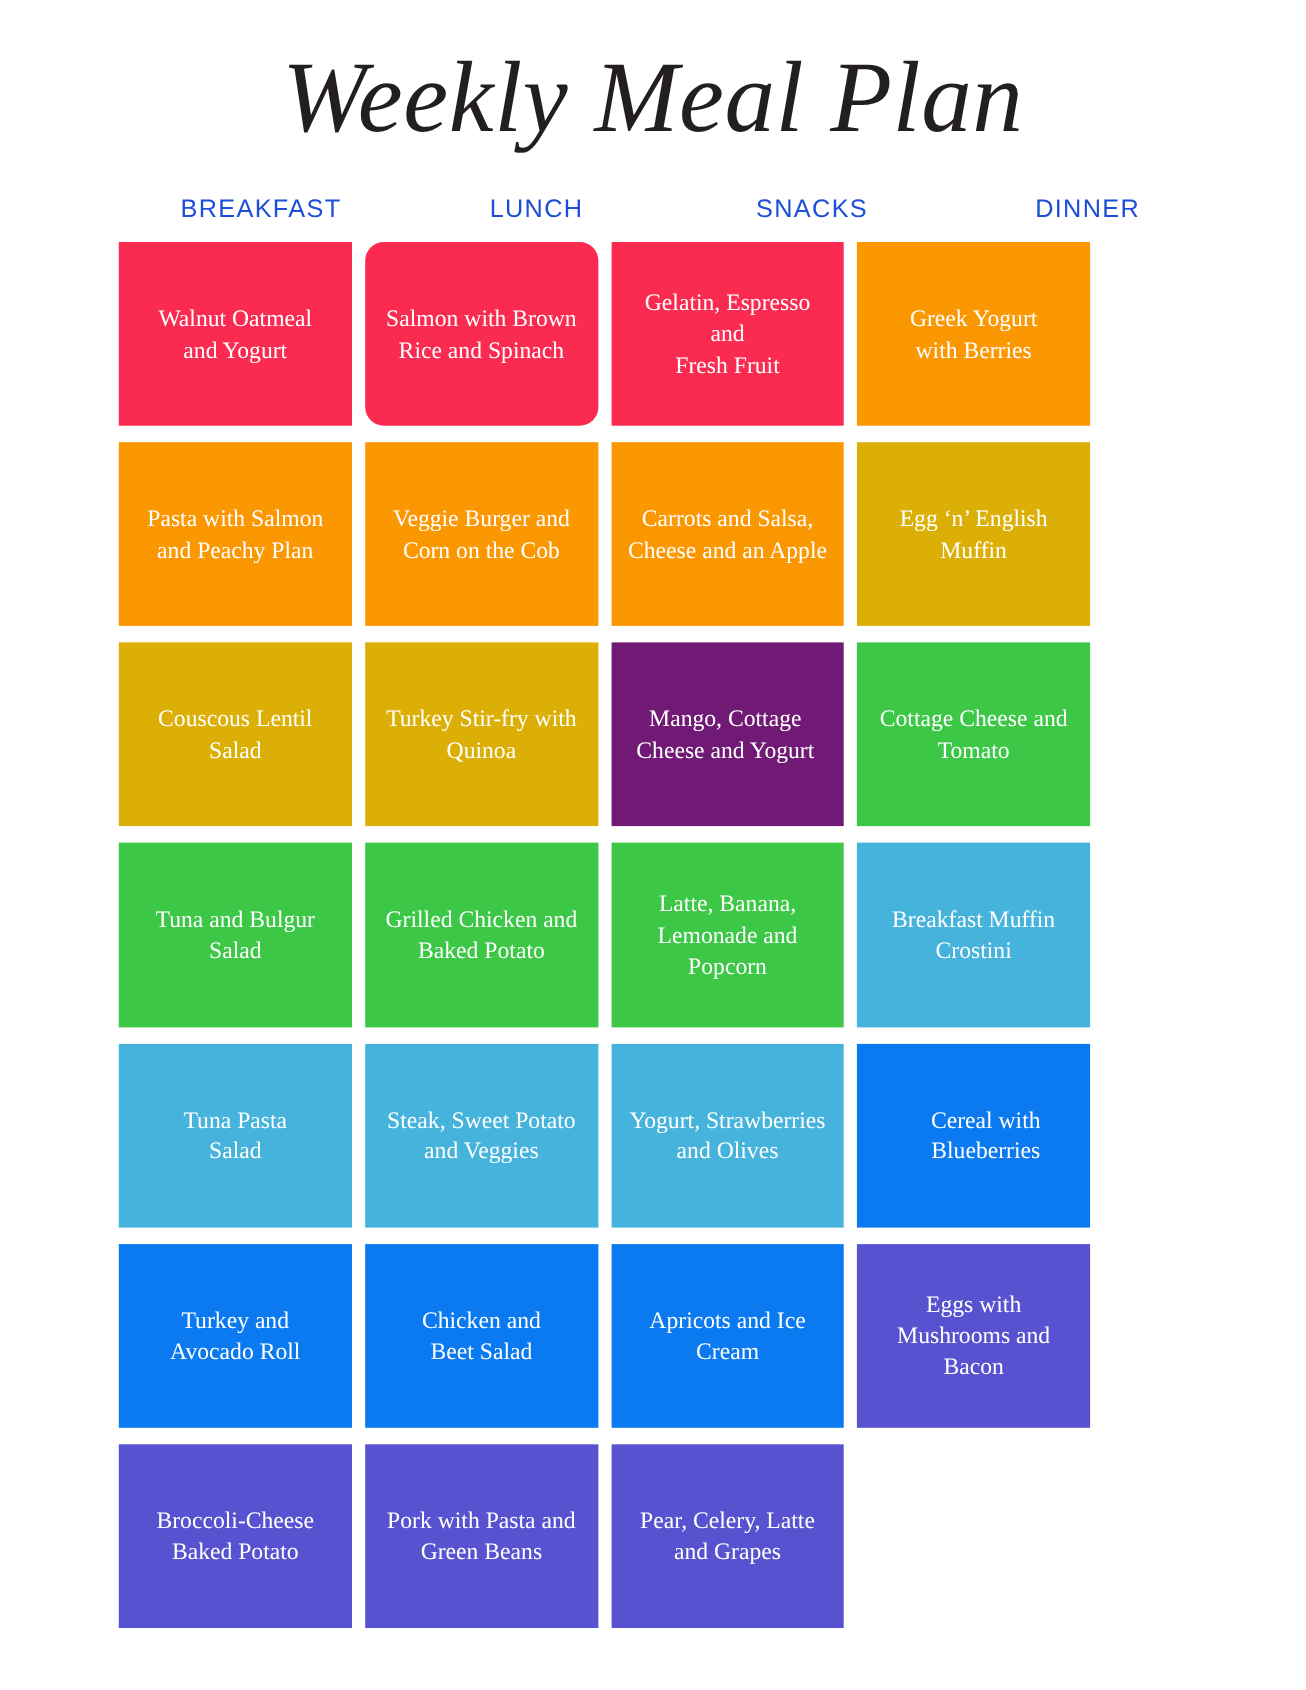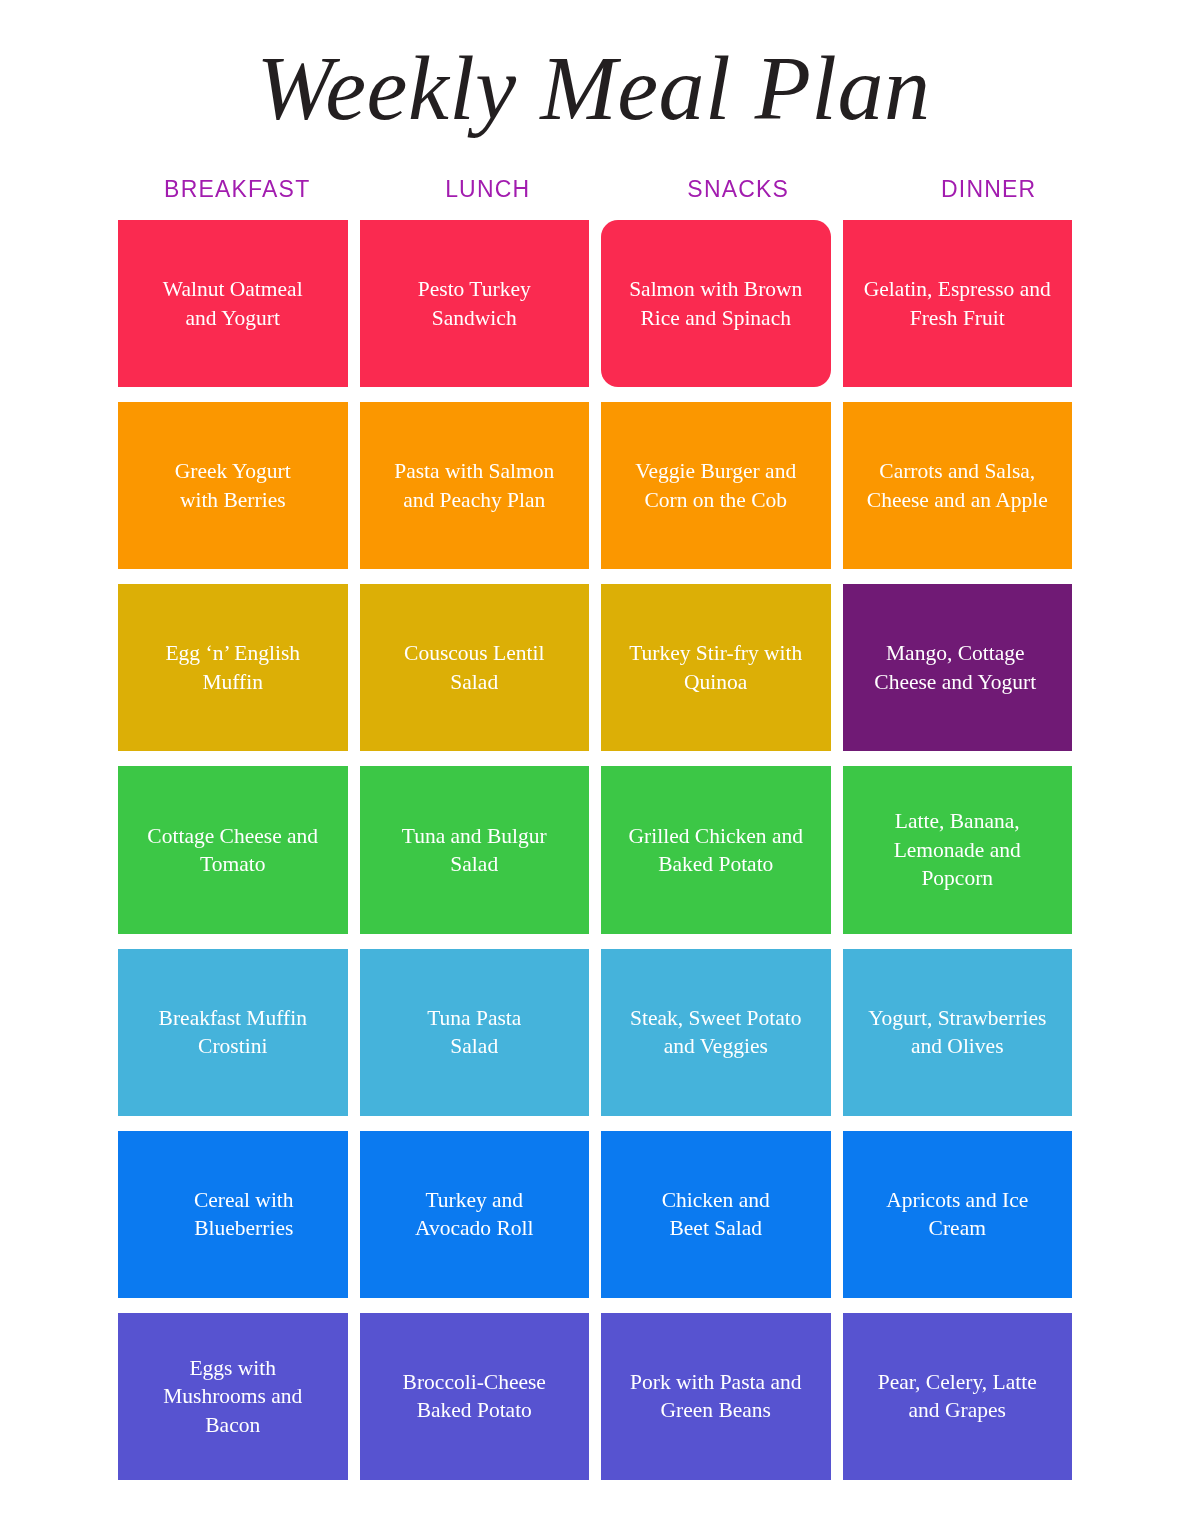--- a/index.html
+++ b/index.html
@@ -50,21 +50,21 @@
     grid-template-columns: repeat(4, 1fr);
     column-gap: 12px;
   }
 
   .col-header {
     text-align: center;
     font-family: "Liberation Sans", sans-serif;
     font-weight: 400;
     font-size: 23px;
     letter-spacing: 1.2px;
-    color: #a21caf;
+    color: #1d4ed8;
     white-space: nowrap;
   }
 
   
   #daylabels {
     position: absolute;
     top: 220px;
     left: 62px;
     width: 50px;
     height: 1260px;
@@ -86,22 +86,22 @@
     font-weight: 400;
     font-size: 21px;
     letter-spacing: 1.1px;
     color: #2d2d2d;
   }
 
   
   #grid {
     position: absolute;
     top: 220px;
-    left: 118px;
-    width: 954px;
+    left: 108px;
+    width: 883px;
     height: 1260px;
     display: grid;
     grid-template-columns: repeat(4, 1fr);
     grid-template-rows: repeat(7, 1fr);
     column-gap: 12px;
     row-gap: 15px;
   }
 
   .cell {
     display: flex;
@@ -156,24 +156,20 @@
       <div class="day-label">
         <span>SUNDAY</span>
       </div>
     </div>
 
   <div id="grid">
       <div class="cell" style="background: rgb(250, 42, 80);">
         <div class="cell-text">Walnut Oatmeal
 and Yogurt</div>
       </div>
-      <div class="cell" style="background: rgb(250, 42, 80);">
-        <div class="cell-text">Pesto Turkey
-Sandwich</div>
-      </div>
       <div class="cell" style="background: rgb(250, 42, 80); border-radius: 17px;">
         <div class="cell-text">Salmon with Brown
 Rice and Spinach</div>
       </div>
       <div class="cell" style="background: rgb(250, 42, 80);">
         <div class="cell-text">Gelatin, Espresso and
 Fresh Fruit</div>
       </div>
       <div class="cell" style="background: rgb(251, 151, 0);">
         <div class="cell-text">Greek Yogurt

